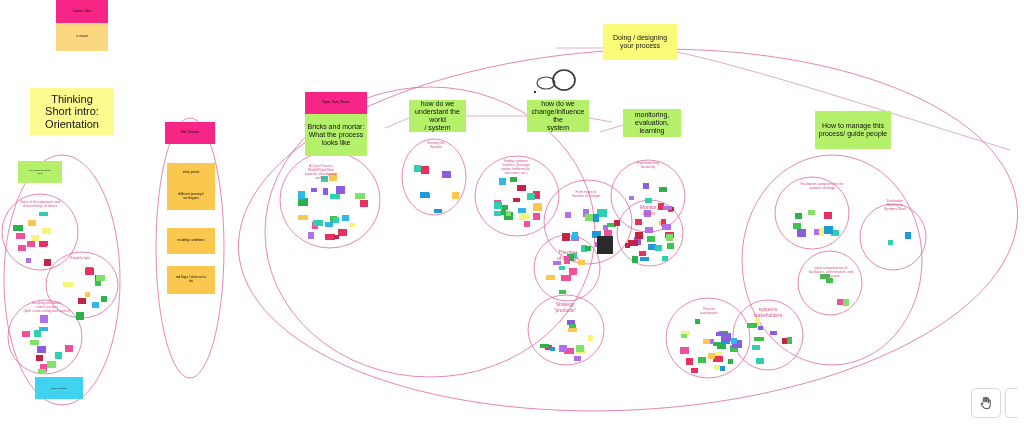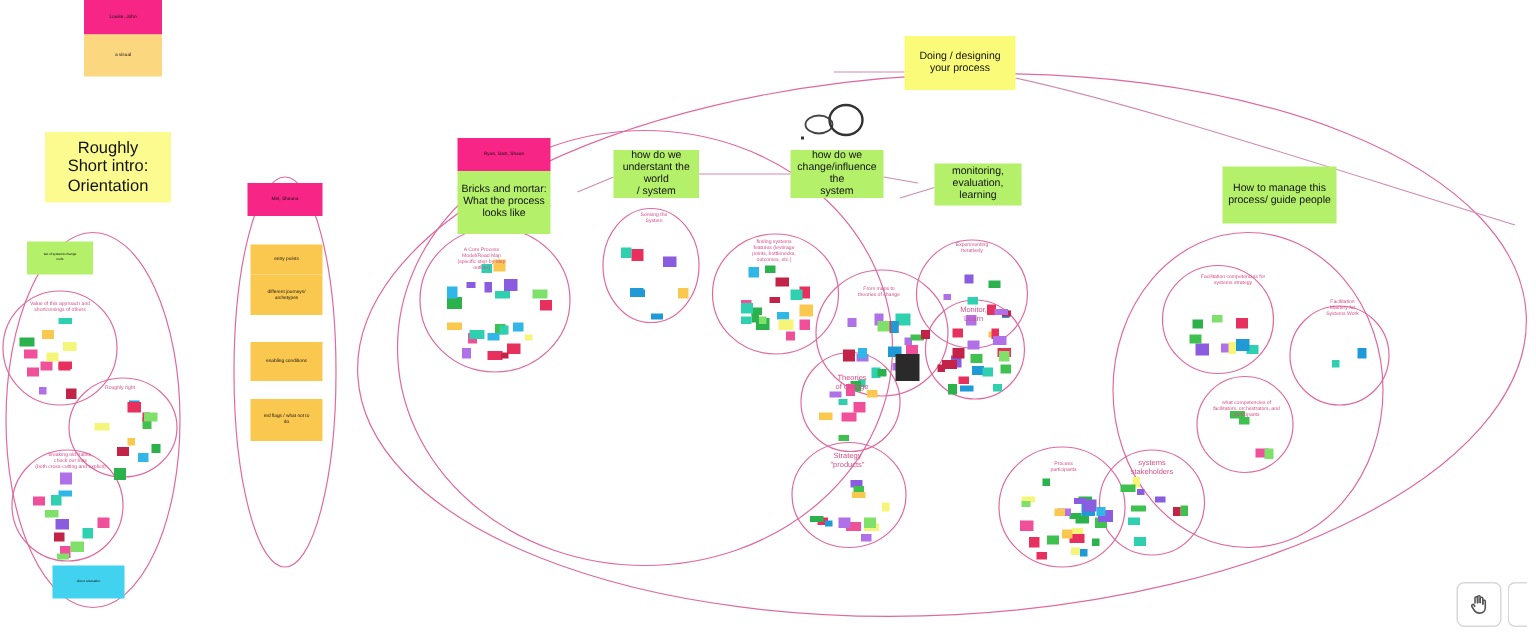--- a/index.html
+++ b/index.html
@@ -318,21 +318,21 @@
 participants</div>
     </div>
   <div id="notes-layer">
       <div class="note tiny" style="left: 56px; top: 0px; width: 52px; height: 23px; background: rgb(247, 37, 133);">
         <span style="white-space: pre-line;">Louise, John</span>
       </div>
       <div class="note tiny" style="left: 56px; top: 23px; width: 52px; height: 28px; background: rgb(251, 216, 127);">
         <span style="white-space: pre-line;">a visual</span>
       </div>
       <div class="note big" style="left: 30px; top: 88px; width: 84px; height: 47px; background: rgb(251, 251, 143);">
-        <span style="white-space: pre-line;">Roughly
+        <span style="white-space: pre-line;">Thinking
 Short intro:
 Orientation</span>
       </div>
       <div class="note tiny" style="left: 165px; top: 122px; width: 50px; height: 22px; background: rgb(247, 37, 133);">
         <span style="white-space: pre-line;">Mel, Sheuna</span>
       </div>
       <div class="note tiny" style="left: 167px; top: 163px; width: 48px; height: 20px; background: rgb(251, 200, 79);">
         <span style="white-space: pre-line;">entry points</span>
       </div>
       <div class="note tiny" style="left: 167px; top: 183px; width: 48px; height: 27px; background: rgb(251, 200, 79);">

